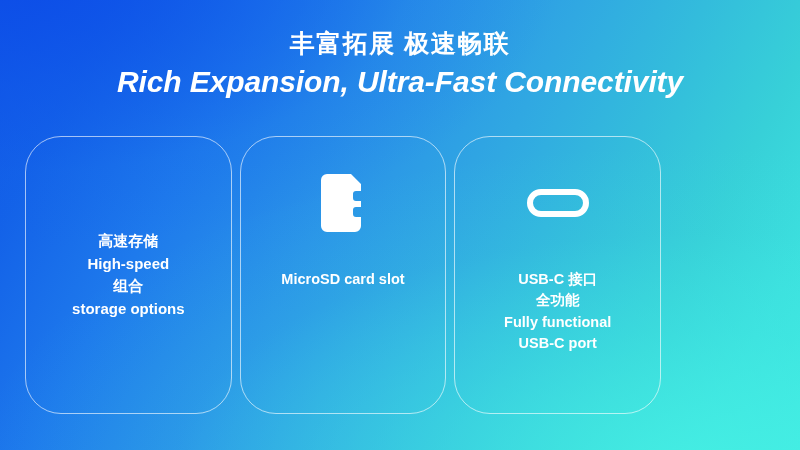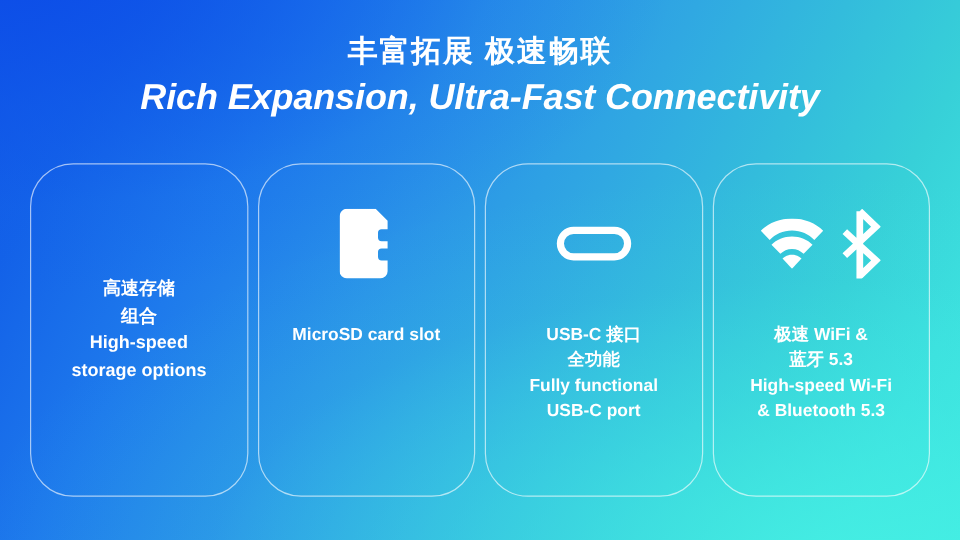--- a/index.html
+++ b/index.html
@@ -82,21 +82,21 @@
     line-height: 1.15;
     white-space: nowrap;
     font-style: italic;
   }
 
   
   .cards {
     position: absolute;
     top: 136px;
     left: 25px;
-    width: 750px;
+    width: 636px;
     height: 278px;
     display: flex;
     gap: 8px;
     z-index: 4;
   }
   .card {
     position: relative;
     flex: 1 1 0;
     border: 1px solid rgba(255,255,255,0.62);
     border-radius: 36px;
@@ -167,22 +167,22 @@
   <div class="title-block">
     <div class="title-cn">丰富拓展 极速畅联</div>
     <div class="title-en">Rich Expansion, Ultra-Fast Connectivity</div>
   </div>
 
   <div class="cards">
 
     <div class="card no-icon">
       <div class="card-text">
         <span class="ln">高速存储</span>
+        <span class="ln">High-speed</span>
         <span class="ln">组合</span>
-        <span class="ln">High-speed</span>
         <span class="ln">storage options</span>
       </div>
     </div>
 
     <div class="card">
       <div class="icon-wrap">
         <div class="sd-icon">
           <svg width="44" height="58" viewBox="0 0 44 58" aria-hidden="true">
             <path fill="#ffffff" d="
               M 6 0
@@ -220,40 +220,15 @@
         <div class="usbc-icon"></div>
       </div>
       <div class="card-text">
         <span class="ln">USB-C 接口</span>
         <span class="ln">全功能</span>
         <span class="ln">Fully functional</span>
         <span class="ln">USB-C port</span>
       </div>
     </div>
 
-    <div class="card">
-      <div class="icon-wrap">
-
-        <div class="wifi-icon">
-          <svg width="52" height="42" viewBox="0 0 52 42" aria-hidden="true">
-            <path fill="#ffffff" d="M26 0 C 15.6 0 6.1 3.9 0 10.3 L 7.4 17.9 C 11.9 13.1 18.6 10.0 26 10.0 C 33.4 10.0 40.1 13.1 44.6 17.9 L 52 10.3 C 45.9 3.9 36.4 0 26 0 Z"></path>
-            <path fill="#ffffff" d="M26 15.0 C 19.2 15.0 13.0 17.6 8.9 21.9 L 16.3 29.5 C 18.7 27.0 22.2 25.4 26 25.4 C 29.8 25.4 33.3 27.0 35.7 29.5 L 43.1 21.9 C 39.0 17.6 32.8 15.0 26 15.0 Z"></path>
-            <path fill="#ffffff" d="M26 30.2 C 22.9 30.2 20.1 31.4 18.1 33.5 L 26 42 L 33.9 33.5 C 31.9 31.4 29.1 30.2 26 30.2 Z"></path>
-          </svg>
-        </div>
-
-        <div class="bt-icon">
-          <svg width="34" height="58" viewBox="0 0 34 58" aria-hidden="true">
-            <path fill="none" stroke="#ffffff" stroke-width="5.6" stroke-linejoin="miter" stroke-linecap="butt" d="M16.5 2 L16.5 56 L30 43 L4 19 M4 39 L30 15 L16.5 2"></path>
-          </svg>
-        </div>
-
-      </div>
-      <div class="card-text">
-        <span class="ln">极速 WiFi &amp;</span>
-        <span class="ln">蓝牙 5.3</span>
-        <span class="ln">High-speed Wi-Fi</span>
-        <span class="ln">&amp; Bluetooth 5.3</span>
-      </div>
-    </div>
 
   </div>
 </div>
 
 </body></html>

